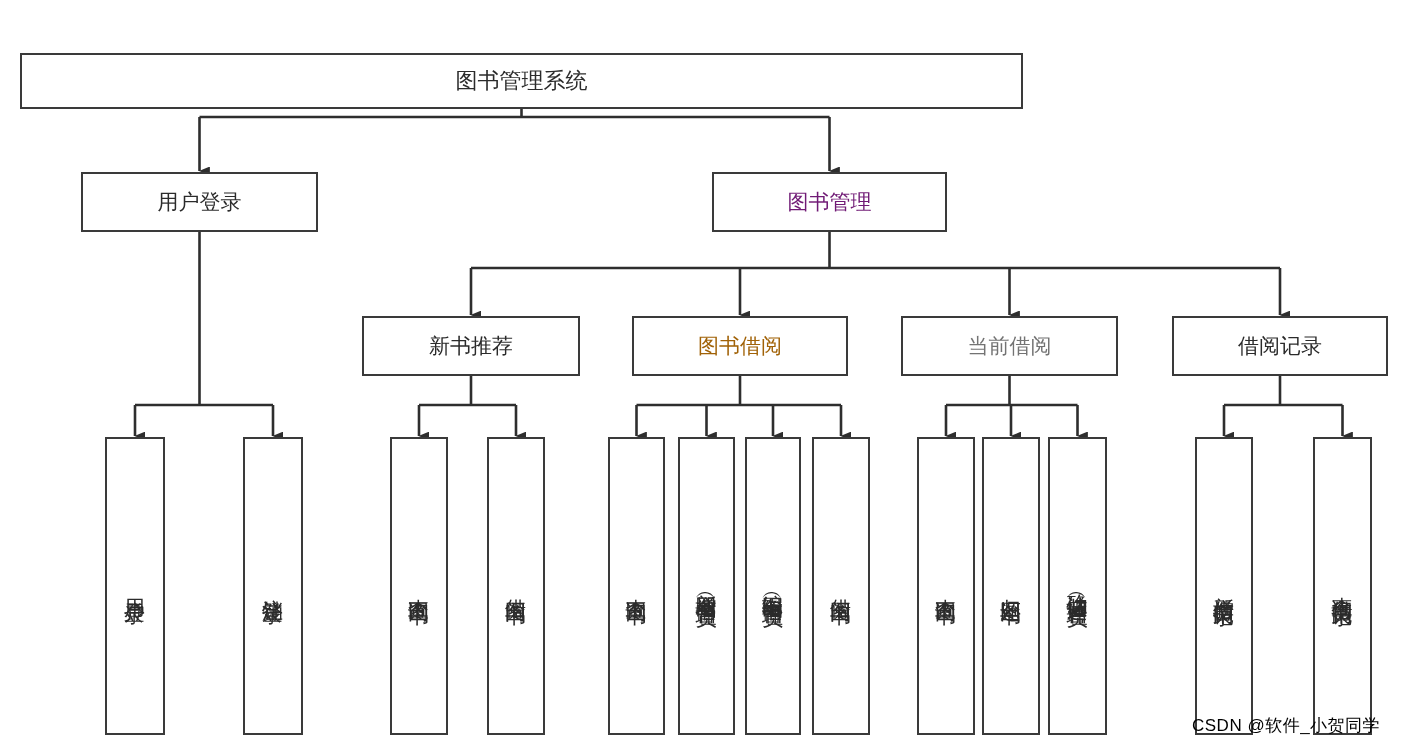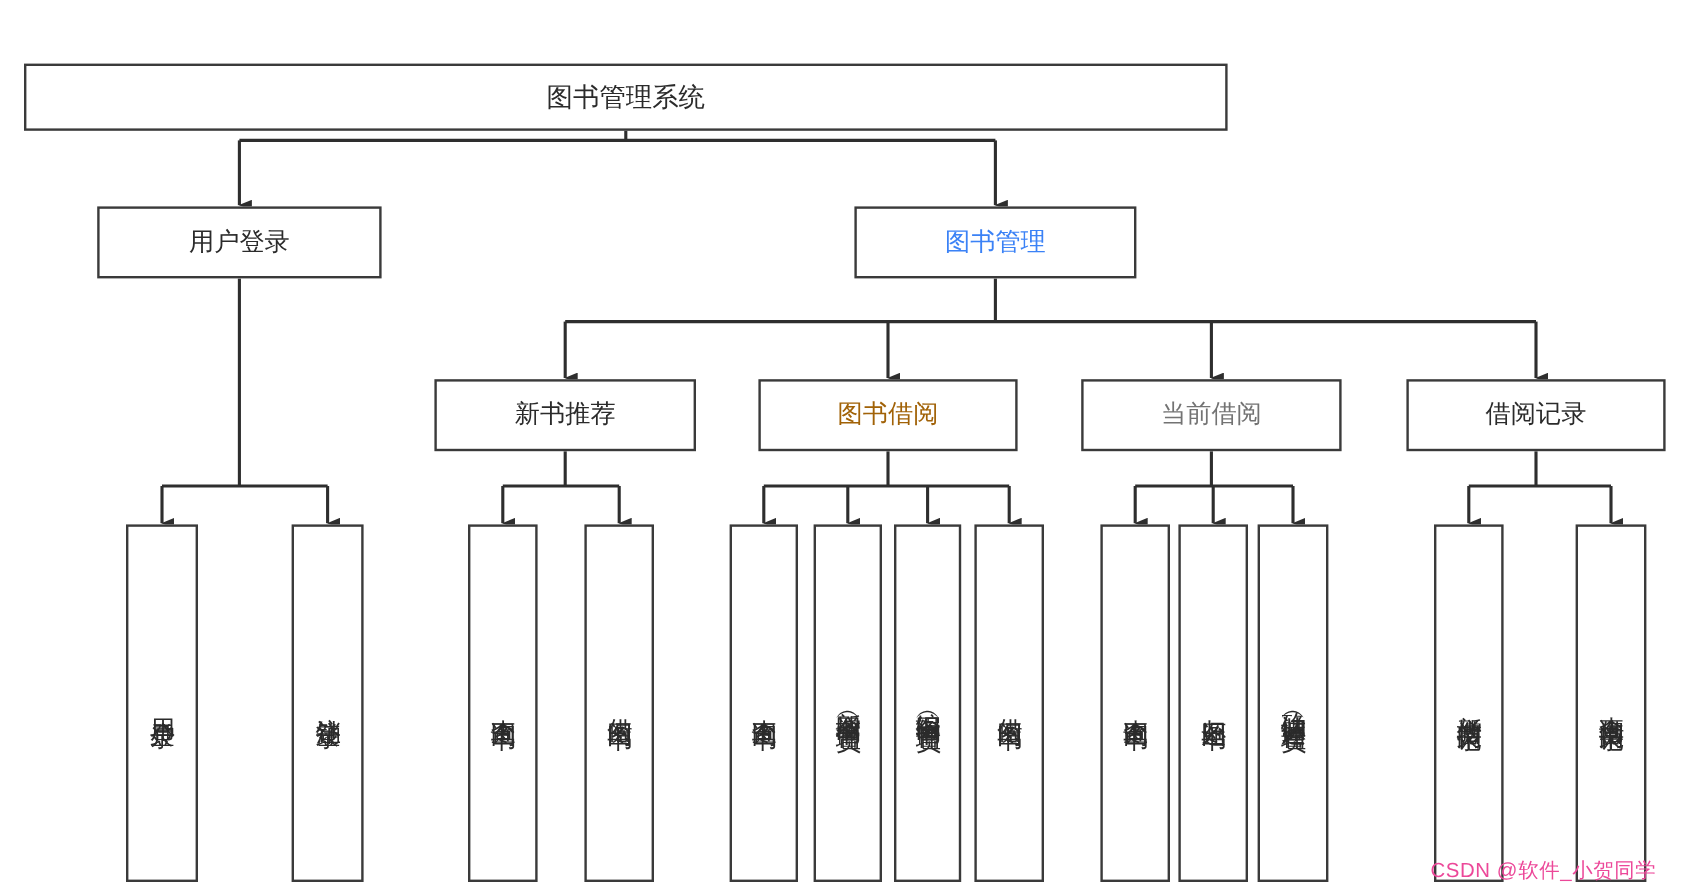--- a/index.html
+++ b/index.html
@@ -68,21 +68,21 @@
       </g>
   </svg>
   <div id="node-layer">
       <div class="node horizontal root" style="left: 20px; top: 13px; width: 1003px; height: 56px; border-color: rgb(58, 58, 58); background: rgb(255, 255, 255); margin-top: 40px;">
         <span class="label" style="color: rgb(43, 43, 43);">图书管理系统</span>
       </div>
       <div class="node horizontal" style="left: 81px; top: 172px; width: 237px; height: 60px; border-color: rgb(58, 58, 58); background: rgb(255, 255, 255);">
         <span class="label" style="color: rgb(43, 43, 43);">用户登录</span>
       </div>
       <div class="node horizontal" style="left: 712px; top: 172px; width: 235px; height: 60px; border-color: rgb(58, 58, 58); background: rgb(255, 255, 255);">
-        <span class="label" style="color: #3b82f6;">图书管理</span>
+        <span class="label" style="color: #701a75;">图书管理</span>
       </div>
       <div class="node horizontal" style="left: 362px; top: 316px; width: 218px; height: 60px; border-color: rgb(58, 58, 58); background: rgb(255, 255, 255);">
         <span class="label" style="color: rgb(43, 43, 43); text-align: center;">新书推荐</span>
       </div>
       <div class="node horizontal" style="left: 632px; top: 316px; width: 216px; height: 60px; border-color: rgb(58, 58, 58); background: rgb(255, 255, 255);">
         <span class="label" style="color: #a16207;">图书借阅</span>
       </div>
       <div class="node horizontal" style="left: 901px; top: 316px; width: 217px; height: 60px; border-color: rgb(58, 58, 58); background: rgb(255, 255, 255);">
         <span class="label" style="color: #737373;">当前借阅</span>
       </div>
@@ -122,14 +122,14 @@
       <div class="node vertical" style="left: 1048px; top: 437px; width: 59px; height: 298px; border-color: rgb(58, 58, 58); background: rgb(255, 255, 255);">
         <span class="label" style="color: rgb(43, 43, 43);">确认归还（管理员）</span>
       </div>
       <div class="node vertical" style="left: 1195px; top: 437px; width: 58px; height: 298px; border-color: rgb(58, 58, 58); background: rgb(255, 255, 255);">
         <span class="label" style="color: rgb(43, 43, 43);">新增借阅记录</span>
       </div>
       <div class="node vertical" style="left: 1313px; top: 437px; width: 59px; height: 298px; border-color: rgb(58, 58, 58); background: rgb(255, 255, 255);">
         <span class="label" style="color: rgb(43, 43, 43);">查询借阅记录</span>
       </div>
     </div>
-  <div class="watermark" style="left: 1192px; top: 714px; color: #ec4899;">CSDN @软件_小贺同学</div>
+  <div class="watermark" style="left: 1192px; top: 714px; color: #000000;">CSDN @软件_小贺同学</div>
 </div>
 
 </body></html>

